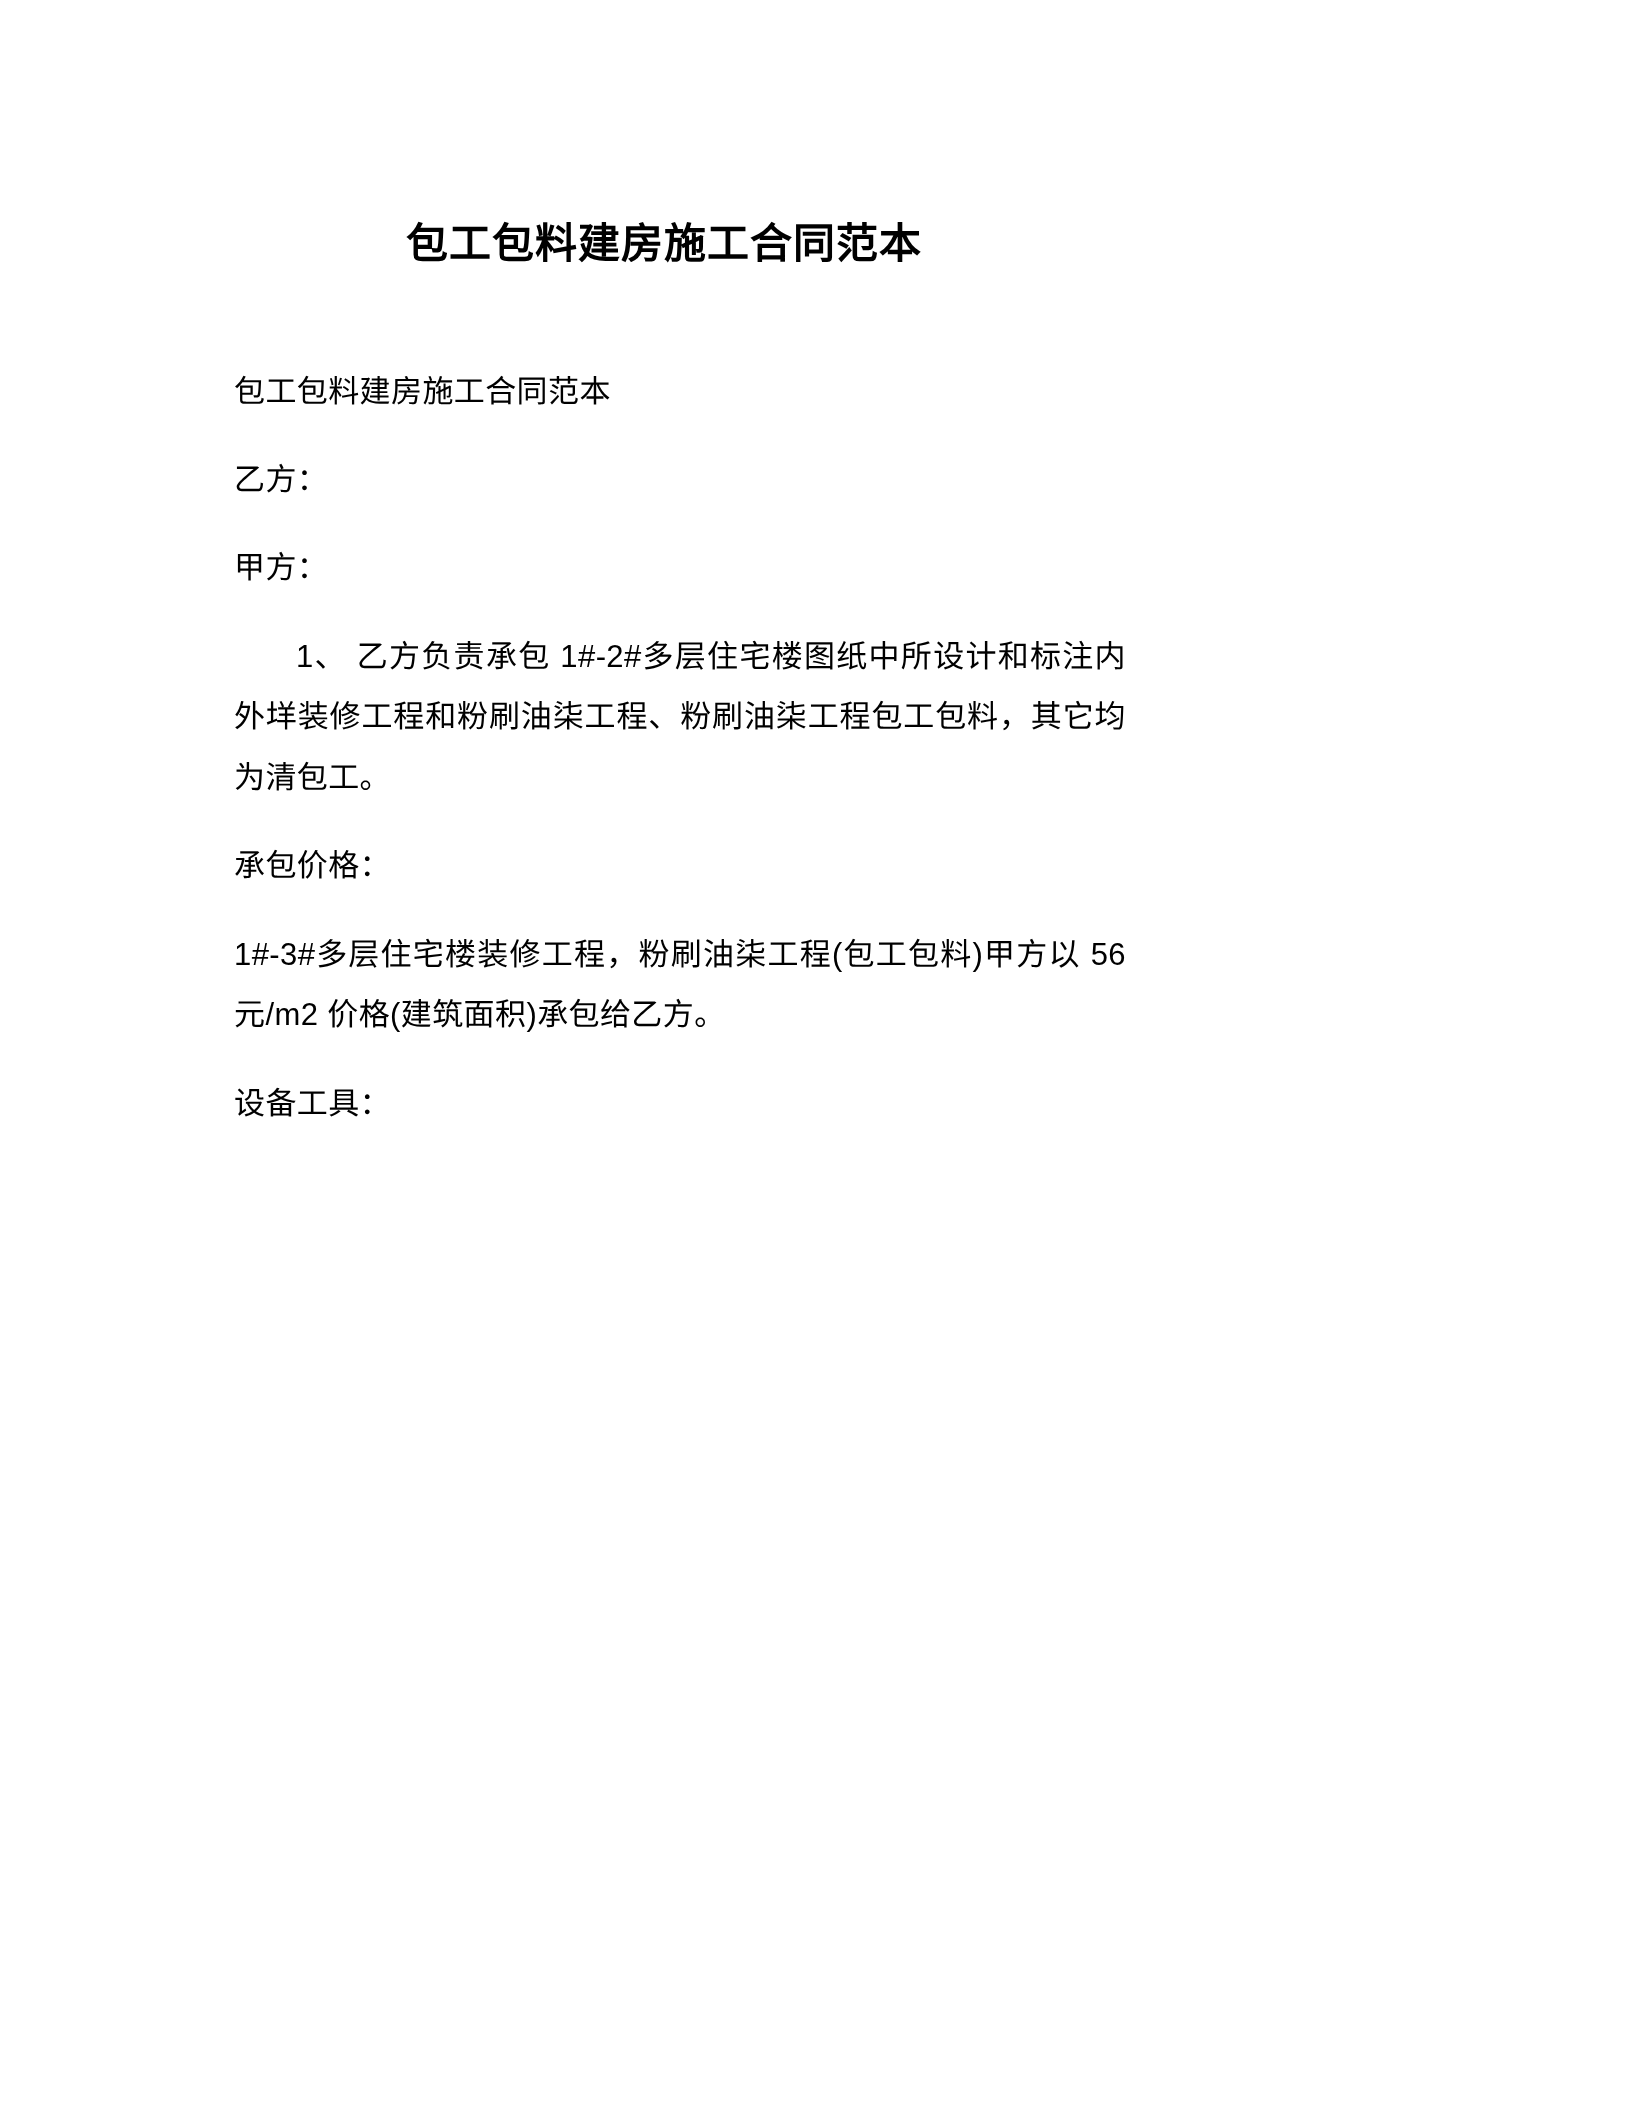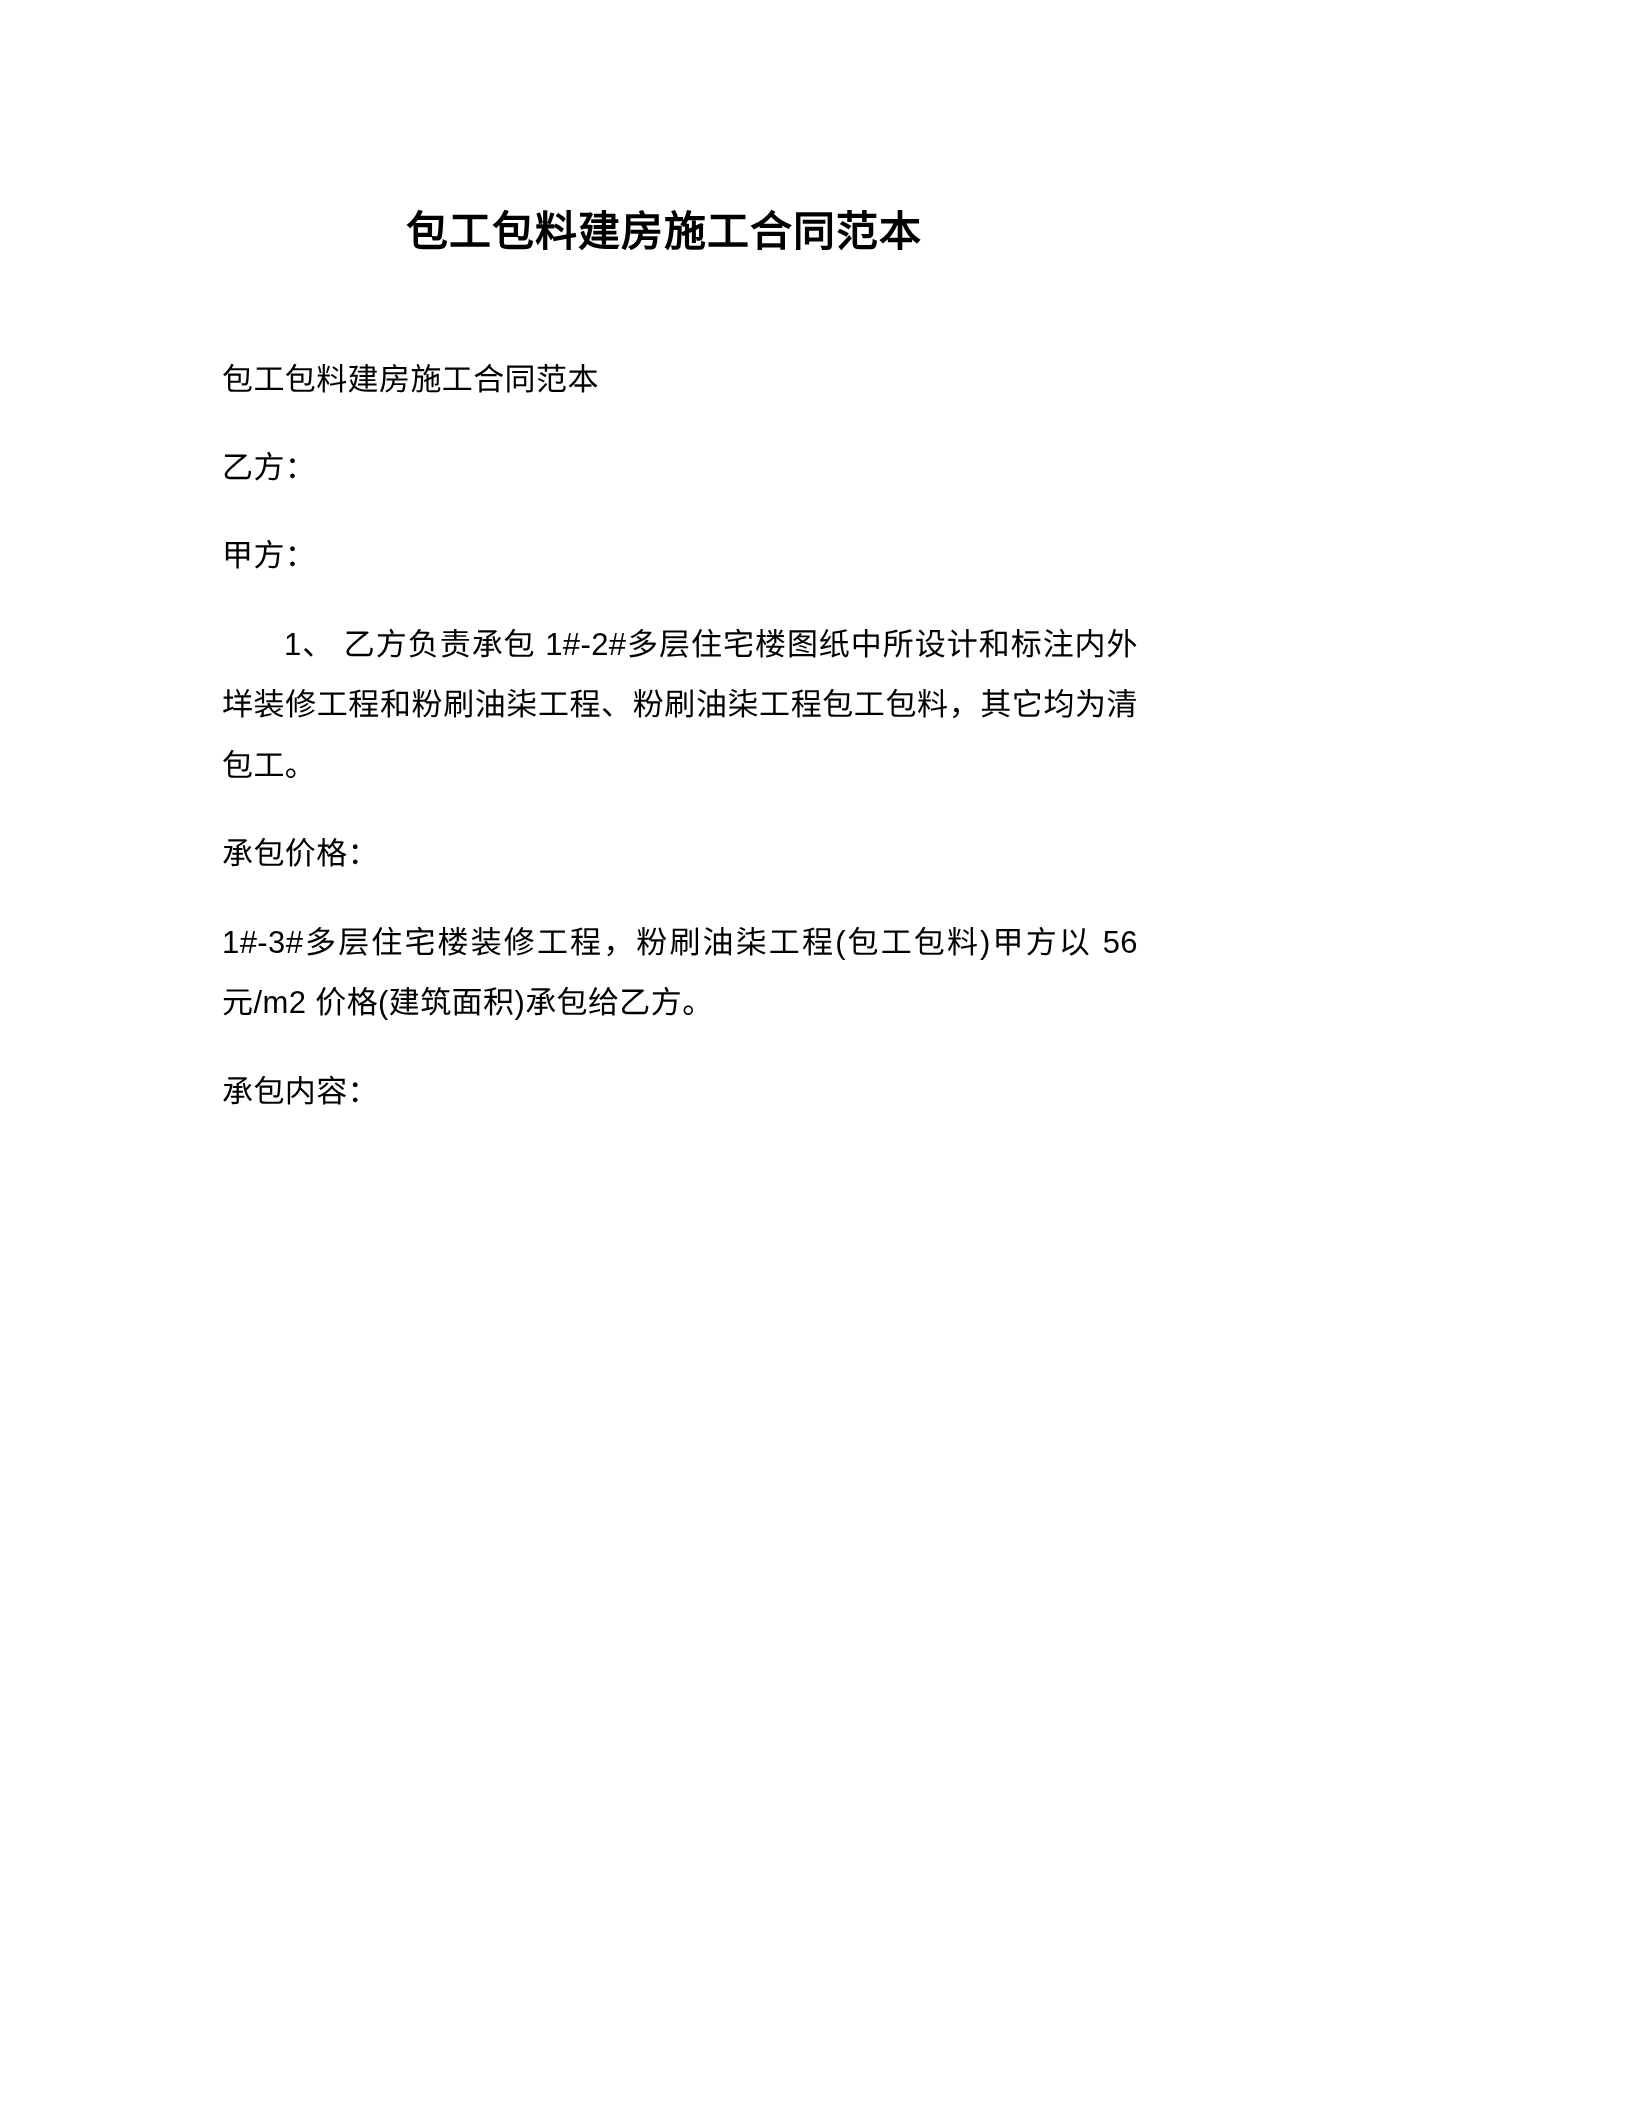--- a/index.html
+++ b/index.html
@@ -13,21 +13,21 @@
     min-height: 2112px;
     font-family: "Liberation Sans", "DejaVu Sans", sans-serif;
     color: #000000;
     -webkit-font-smoothing: antialiased;
   }
   .page {
     position: relative;
     width: 1328px;
     min-height: 2112px;
     box-sizing: border-box;
-    padding: 0;
+    padding: 12px;
     background: #ffffff;
   }
   .doc-title {
     text-align: center;
     font-size: 42px;
     font-weight: bold;
     letter-spacing: 1px;
     margin: 0;
     padding-top: 205px;
     line-height: 1.3;
@@ -72,18 +72,18 @@
 
 
     <p class="para indent">1、 乙方负责承包 1#-2#多层住宅楼图纸中所设计和标注内外垟装修工程和粉刷油柒工程、粉刷油柒工程包工包料，其它均为清包工。</p>
 
 
 
     <p class="para noindent">承包价格：</p>
 
     <p class="para noindent">1#-3#多层住宅楼装修工程，粉刷油柒工程(包工包料)甲方以 56 元/m2 价格(建筑面积)承包给乙方。</p>
 
-    <p class="para noindent">承包内容：</p>
+    <p class="para noindent">设备工具：</p>
 
   </div>
 
   <div class="spacer-bottom"></div>
 </div>
 
 </body></html>

